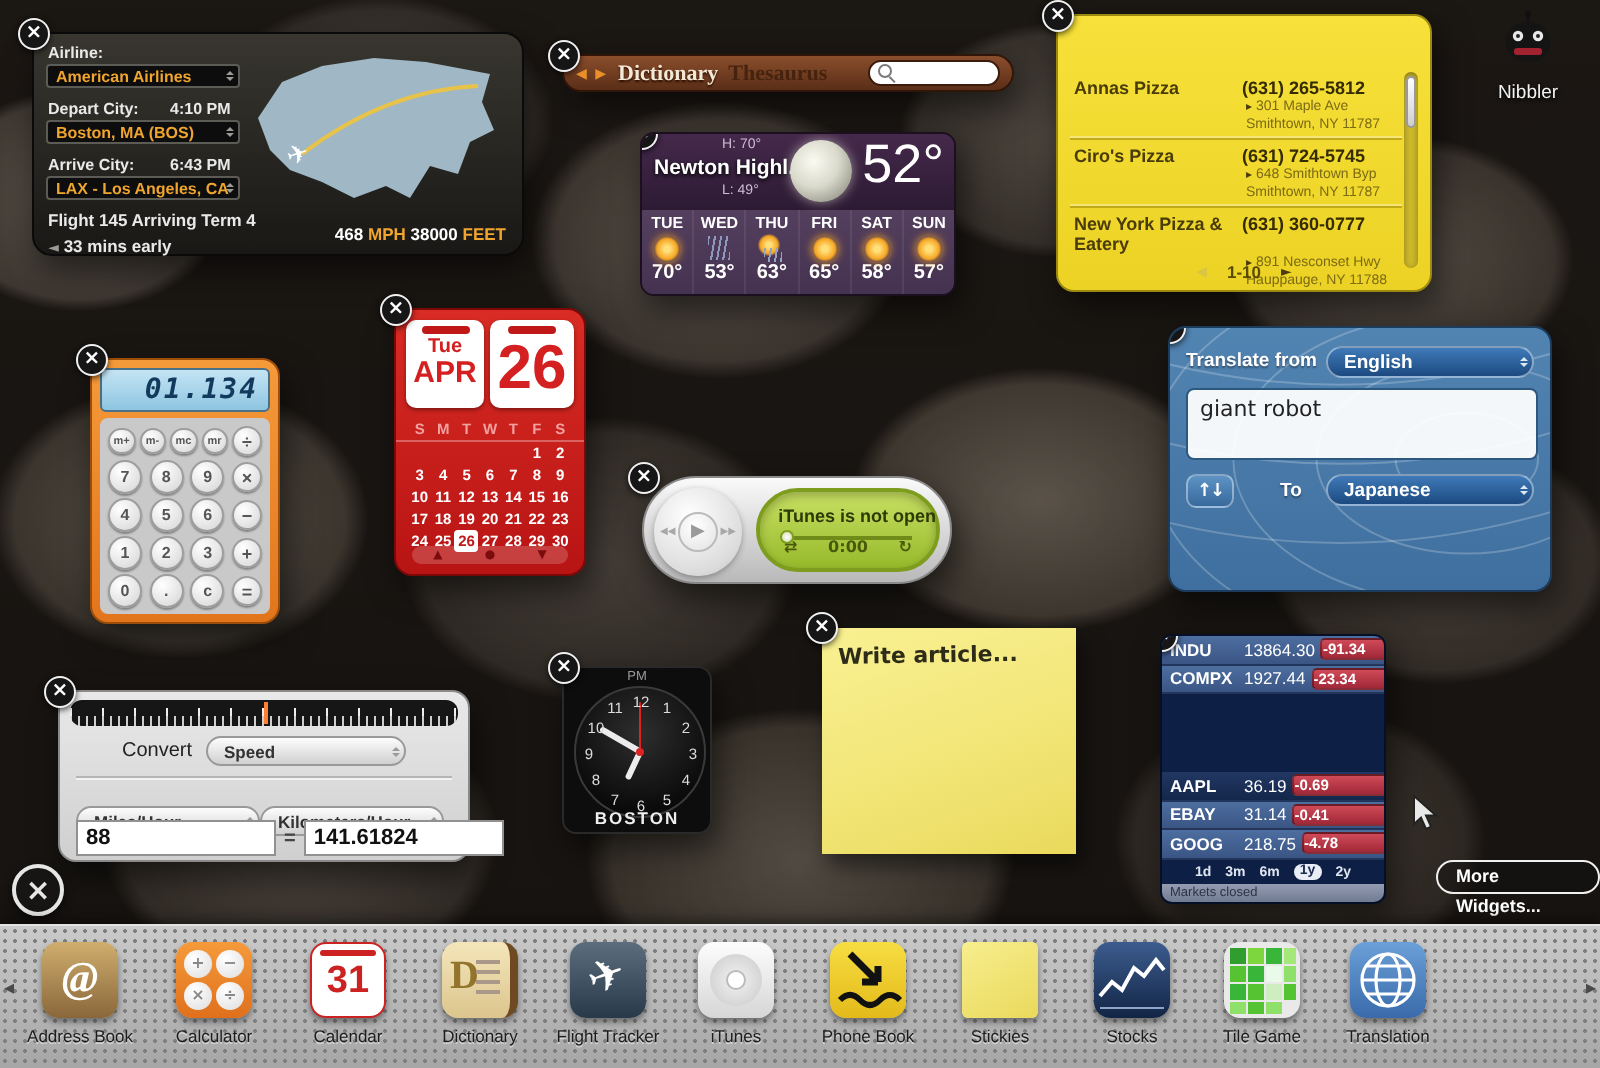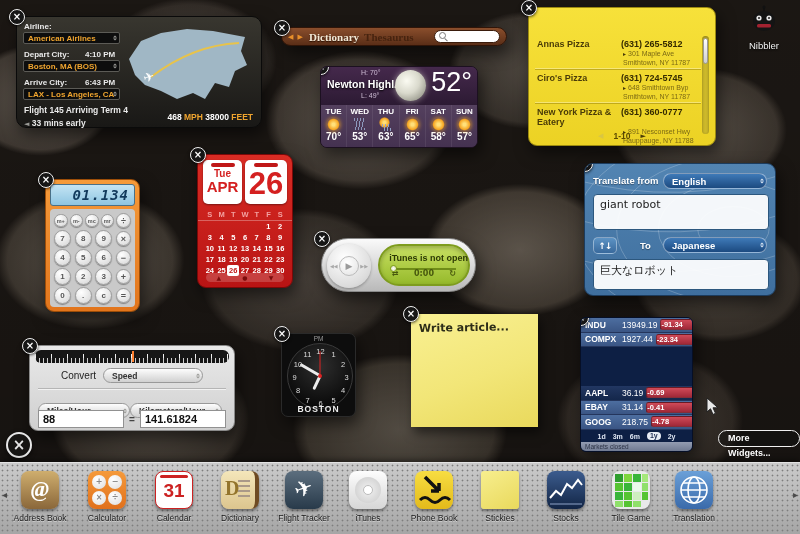--- a/index.html
+++ b/index.html
@@ -171,21 +171,21 @@
   
   .conv{left:29px;top:345px;width:206px;height:86px;border-radius:9px;background:linear-gradient(#e9e9e9,#cfcfcf);border:1px solid #8a8a8a;}
   .ruler{position:absolute;left:5px;right:5px;top:4px;height:13px;border-radius:6px;background:#161616;
     background-image:repeating-linear-gradient(90deg,#cfcfcf 0 1px,transparent 1px 4px),repeating-linear-gradient(90deg,#efefef 0 1px,transparent 1px 16px);
     background-size:100% 40%,100% 70%;background-position:bottom,bottom;background-repeat:no-repeat;}
   .needle{position:absolute;left:50%;top:1px;bottom:1px;width:1.5px;background:#ff8030;}
   .convrow{position:absolute;left:0;right:0;display:flex;align-items:center;}
   .clab{font:10px "Liberation Sans",sans-serif;color:#222;}
   .cpill{position:relative;height:15px;border-radius:8px;background:linear-gradient(#fdfdfd,#d0d0d0);border:1px solid #999;
     font:bold 8.5px/14px "Liberation Sans",sans-serif;color:#333;padding:0 14px 0 8px;}
-  .cinput{height:18px;border:1px solid #919191;background:#fff;font:bold 11px "Liberation Sans",sans-serif;color:#111;padding:0 4px;width:86px;}
+  .cinput{height:18px;border:1px solid #919191;background:#fff;font:bold 11px "Liberation Sans",sans-serif;color:#111;padding:0 4px;width:100px;}
   .ceq{font:bold 10px "Liberation Sans",sans-serif;color:#444;margin:0 4px;}
   .cdivider{position:absolute;left:8px;right:8px;top:42px;height:1px;background:#b5b5b5;box-shadow:0 1px 0 #f2f2f2;}
 
   
   .clockw{left:281px;top:333px;width:75px;height:84px;border-radius:7px;background:#0d0d0d;border:1px solid #2a2a2a;}
   .pm{position:absolute;left:0;right:0;top:1px;text-align:center;font:6.5px "Liberation Sans",sans-serif;color:#9a9a9a;}
   .cface{position:absolute;left:4.5px;top:9px;width:66px;height:66px;border-radius:50%;
     background:radial-gradient(circle at 50% 35%,#2e2e2e,#0a0a0a 75%);border:1px solid #3a3a3a;}
   .cnum{position:absolute;transform:translate(-50%,-50%);font:7.5px "Liberation Sans",sans-serif;color:#ddd;}
   .hand{position:absolute;left:50%;bottom:50%;transform-origin:center bottom;border-radius:2px;}
@@ -523,21 +523,20 @@
           <i class="up"></i>
           <i class="dn"></i>
         </span></div>
     <div class="tarea" style="top:30px;height:36px">giant robot</div>
     <div class="tswap">↑↓</div>
     <div class="tlabel" style="left:55px;top:76px">To</div>
     <div class="tdd" style="left:78px;right:8px;top:73px"><span>Japanese</span><span class="spin">
           <i class="up"></i>
           <i class="dn"></i>
         </span></div>
-    <div class="tarea" style="top:95px;height:31px">巨大なロボット</div>
   </div>
 
   <div class="widget conv">
     <div class="closex">×</div>
     <div class="ruler">
         <div class="needle"></div>
       </div>
     <div class="convrow" style="top:22px;padding:0 10px;gap:7px;justify-content:center">
       <span class="clab">Convert</span>
       <span class="cpill" style="width:100px"><span>Speed</span><span class="spin">
@@ -589,21 +588,21 @@
 
   <div class="widget sticky">
     <div class="closex">×</div>
     <div class="stext">Write article...</div>
   </div>
 
   <div class="widget stocks">
     <div class="closex">×</div>
     <div class="srow">
         <span class="ssym">INDU</span>
-        <span class="sprice">13949.19</span>
+        <span class="sprice">13864.30</span>
         <span class="sbadge">-91.34</span>
       </div>
     <div class="srow">
         <span class="ssym">COMPX</span>
         <span class="sprice">1927.44</span>
         <span class="sbadge">-23.34</span>
       </div>
     <div class="srow sel">
         <span class="ssym">AAPL</span>
         <span class="sprice">36.19</span>

